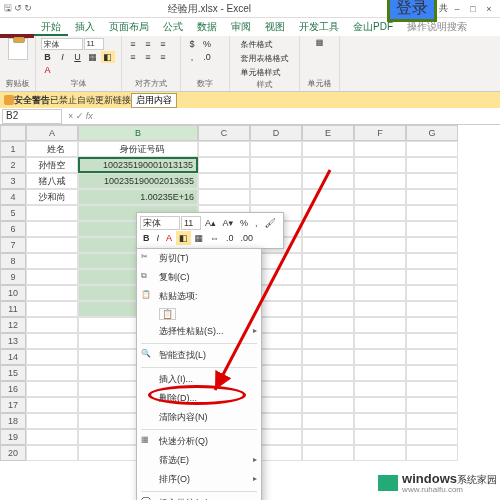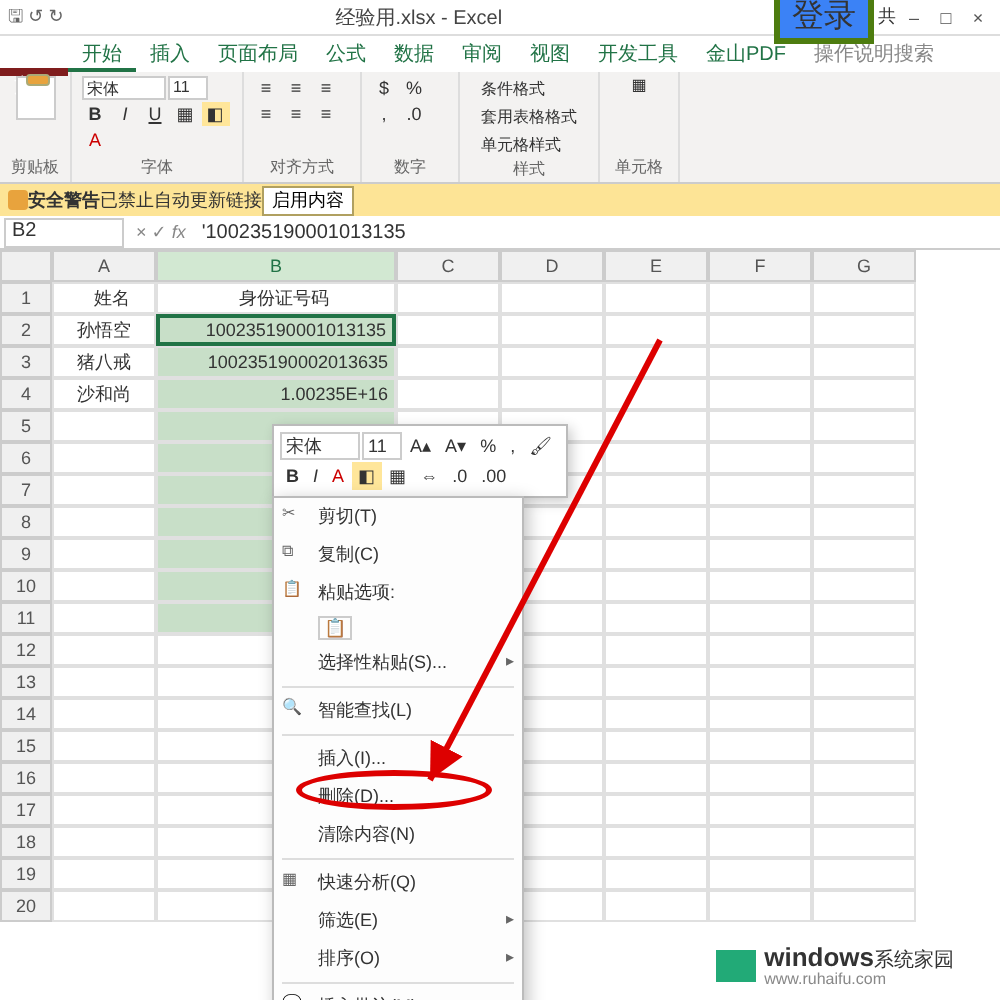--- a/index.html
+++ b/index.html
@@ -43,21 +43,21 @@
   .cell.right { justify-content: flex-end; }
   .rowhead { justify-content: center; }
   .mini-toolbar { position: absolute; left: 136px; top: 212px; width: 148px; background: #fff; border: 1px solid #bbb; box-shadow: 2px 2px 6px rgba(0,0,0,0.2); padding: 3px; display: flex; flex-wrap: wrap; gap: 1px; font-size: 9px; }
   .mini-toolbar .mtb { height: 14px; border: 1px solid transparent; padding: 0 2px; display: flex; align-items: center; font-size: 9px; }
   .ctx-menu { position: absolute; left: 136px; top: 248px; width: 126px; background: #fdfdfd; border: 1px solid #bbb; box-shadow: 2px 2px 8px rgba(0,0,0,0.25); font-size: 9px; }
   .ctx-item { padding: 3px 6px 3px 22px; position: relative; cursor: pointer; white-space: nowrap; }
   .ctx-sep { height: 1px; background: #ddd; margin: 2px 4px; }
   .ctx-item .ico { position: absolute; left: 4px; top: 3px; width: 12px; height: 12px; font-size: 8px; color: #666; }
   .ctx-item .arrow { position: absolute; right: 4px; top: 4px; font-size: 8px; color: #666; }
   .circle { position: absolute; left: 148px; top: 385px; width: 98px; height: 20px; border: 3px solid #d00; border-radius: 50%; pointer-events: none; }
-  .watermark { position: absolute; right: 23px; bottom: 6px; font-size: 13px; color: #333; display: flex; align-items: center; gap: 4px; }
+  .watermark { position: absolute; right: 3px; bottom: 6px; font-size: 13px; color: #333; display: flex; align-items: center; gap: 4px; }
   .watermark .logo { width: 20px; height: 16px; background: #2a7; }
   .watermark small { font-size: 8px; color: #888; display: block; margin-top: -2px; }
   svg.arrow-annot { position: absolute; left: 140px; top: 160px; pointer-events: none; }
 </style>
 </head>
 <body>
 
 <div class="titlebar">
   <span style="font-size:9px;color:#666;">🖫 ↺ ↻</span>
   <span class="title-center">
@@ -147,21 +147,20 @@
 <div class="warn-bar">
   <span class="shield"></span>
   <b>安全警告</b>
   <span>已禁止自动更新链接</span>
   <button>启用内容</button>
 </div>
 
 <div class="formula-bar">
   <div class="name-box">B2</div>
   <div class="fx-icons">× ✓ <i>fx</i></div>
-  <div class="formula-input">'100235190001013135</div>
 </div>
 
 <div class="grid">
   <div class="corner"></div>
   <div class="colhead">A</div>
   <div class="colhead sel">B</div>
   <div class="colhead">C</div>
   <div class="colhead">D</div>
   <div class="colhead">E</div>
   <div class="colhead">F</div>

